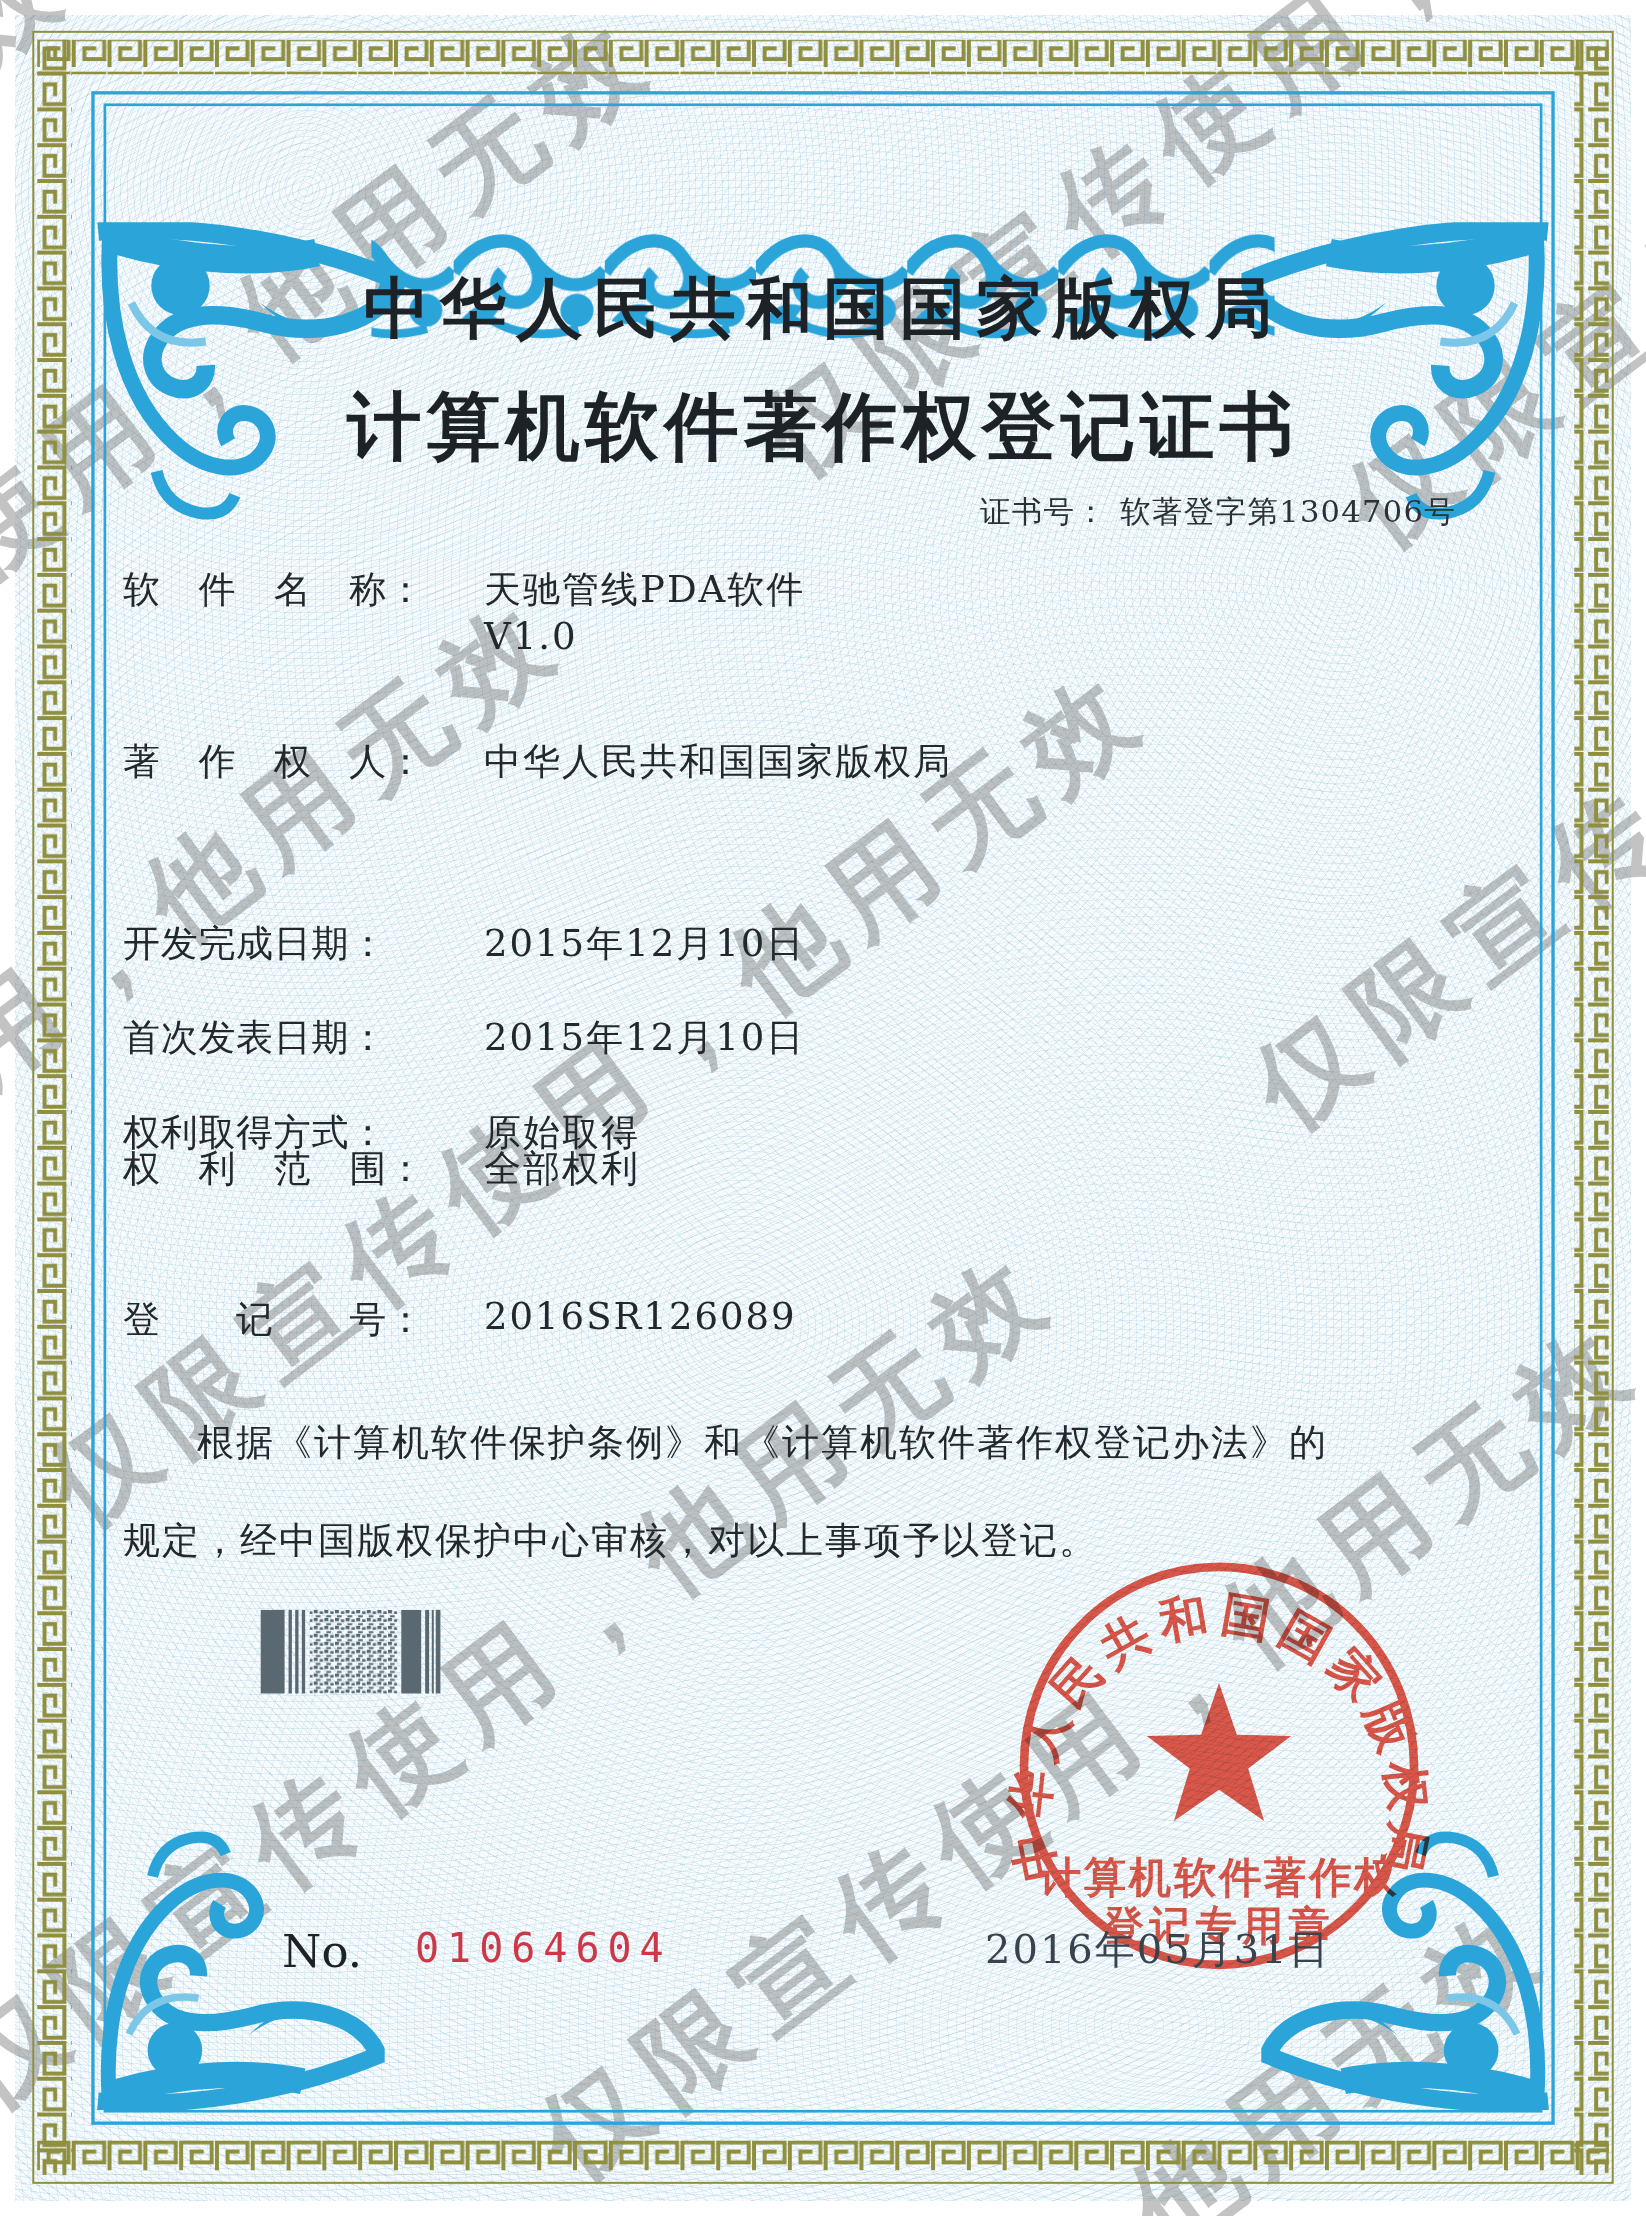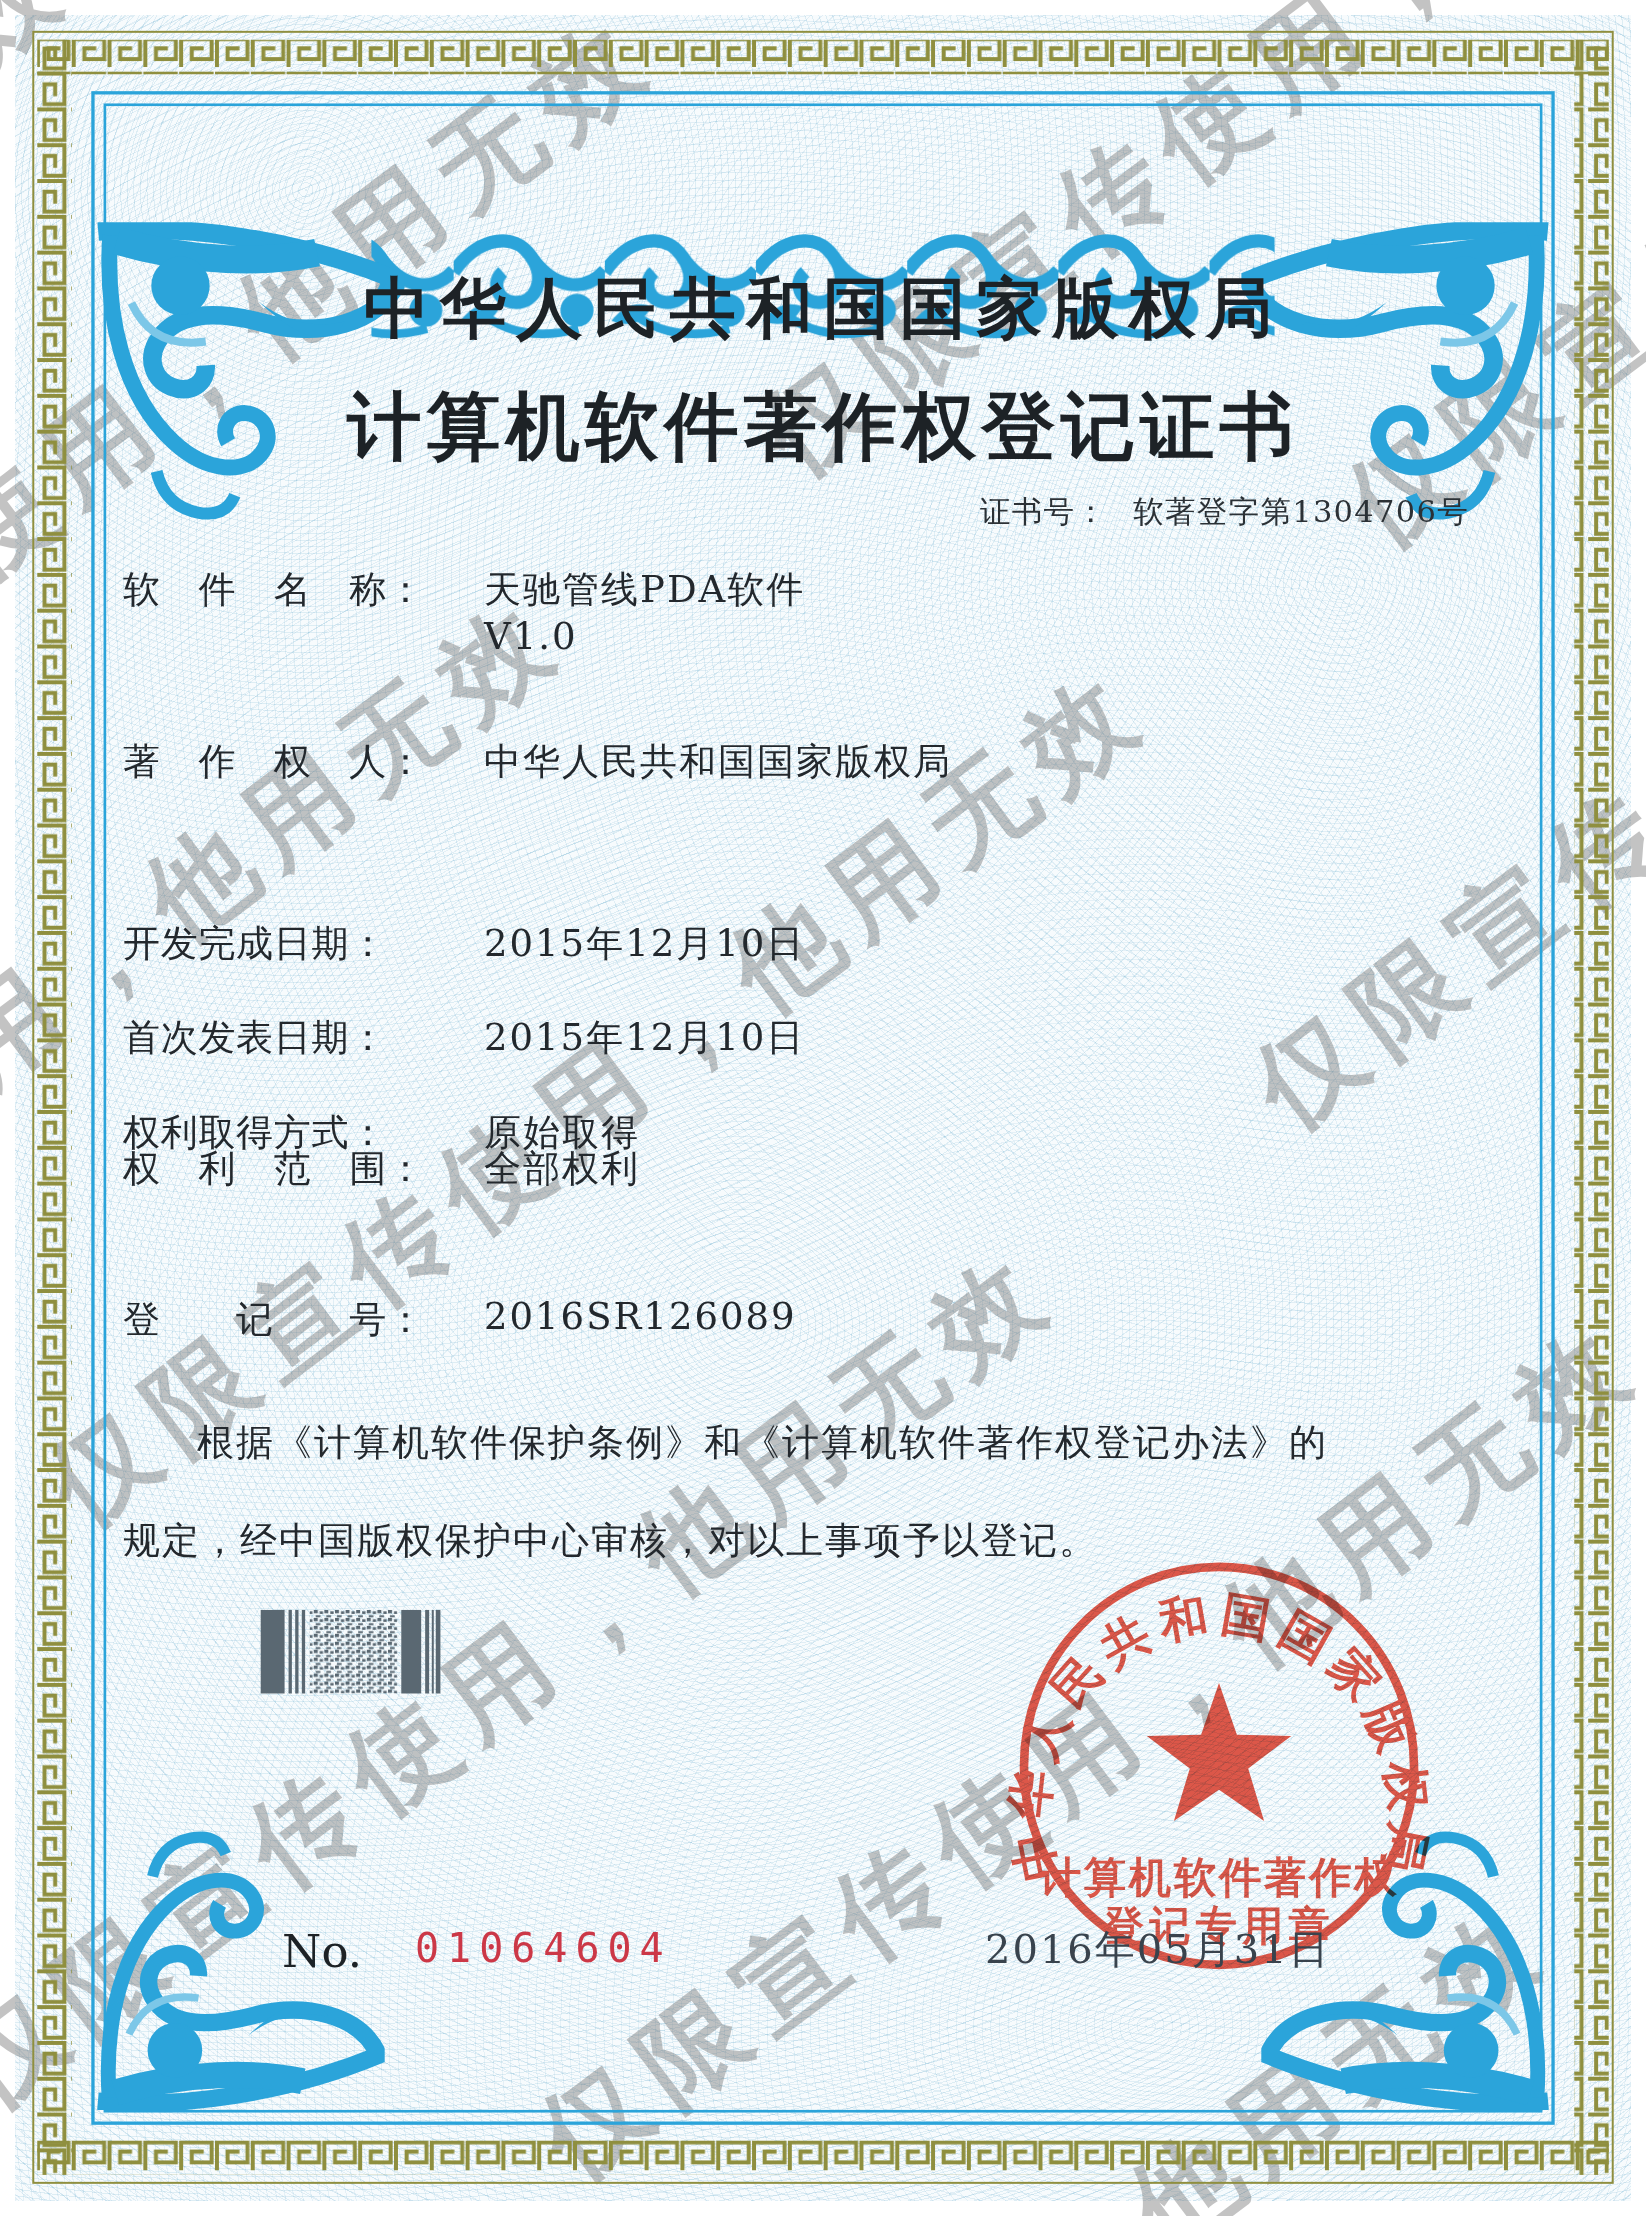--- a/index.html
+++ b/index.html
@@ -31,21 +31,21 @@
     font-family:"DejaVu Sans", sans-serif; font-weight:600;
     font-size:105px; letter-spacing:17px; color:rgba(112,112,112,.42);
     margin-right:285px;
   }
   
   .authority{position:absolute; left:0; top:264px; width:100%; text-align:center;
     font-size:66px; font-weight:bold; letter-spacing:10.6px; color:#1d2226;}
   .cert-title{position:absolute; left:0; top:378px; width:100%; text-align:center;
     font-size:74px; font-weight:bold; letter-spacing:5.3px; color:#1d2226;}
   .certno{position:absolute; left:980px; top:492px; font-size:30.5px; letter-spacing:1.3px; color:#2b3136;}
-  .certno .lbl{margin-right:26px;}
+  .certno .lbl{margin-right:13px;}
   .frow{position:absolute; left:123px; display:flex; font-size:37px; color:#23282d;}
   .frow .lab{display:inline-block; width:361px; letter-spacing:0.7px;}
   .frow .val{display:inline-block; letter-spacing:2px;}
   .r0{top:565px;} .r1{top:615px;} .r2{top:737px;} .r3{top:919px;}
   .r4{top:1013px;} .r5{top:1108px;} .r6{top:1144px;} .r7{top:1295px;}
   .body-line{position:absolute; left:123px; width:1413px; font-size:37px;
     letter-spacing:2px; color:#23282d;}
   .bl1{top:1418px; text-indent:74px;} .bl2{top:1516px;}
   .seal-date{position:absolute; left:985px; top:1922px; font-size:40px;
     letter-spacing:2px; color:#39434d;}

